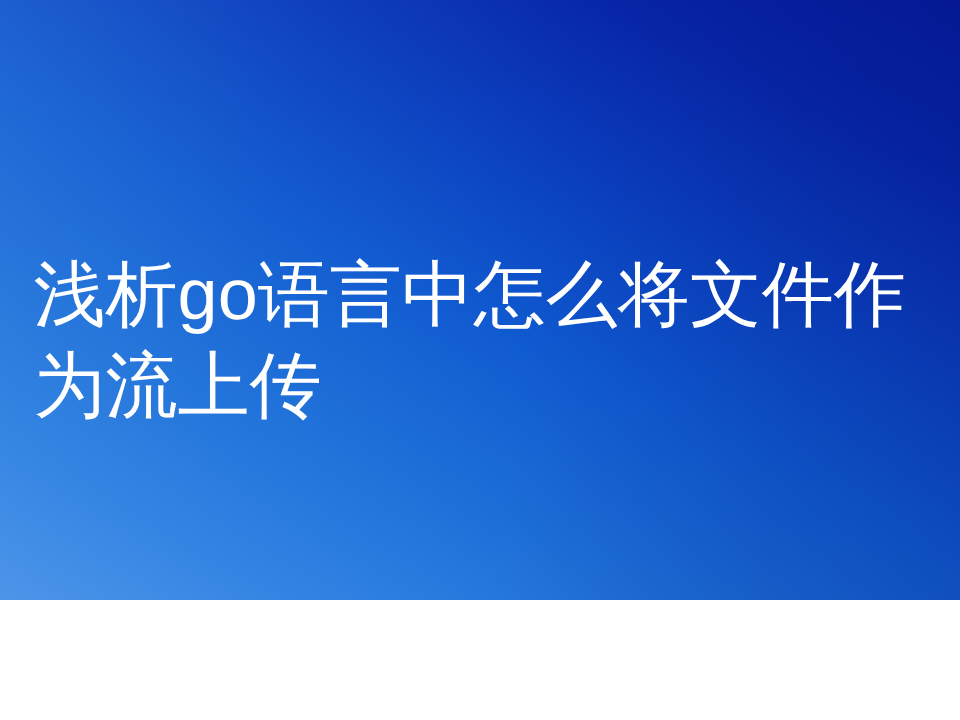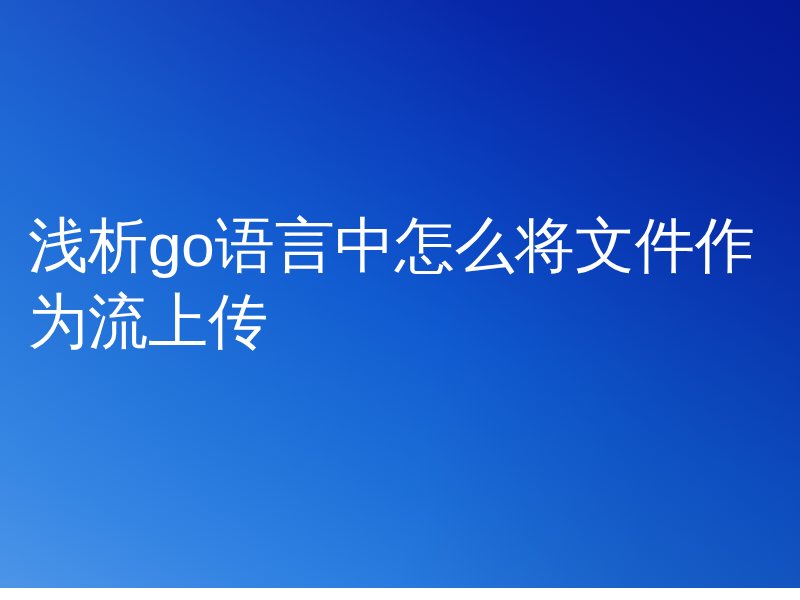--- a/index.html
+++ b/index.html
@@ -12,21 +12,21 @@
     width: 800px;
     height: 600px;
     overflow: hidden;
     font-family: "Liberation Sans", "DejaVu Sans", sans-serif;
   }
 
   
   .cover-card {
     position: relative;
     width: 800px;
-    height: 588px;
+    height: 500px;
     box-sizing: border-box;
     overflow: hidden;
     
     background-color: #0a4bc8;
     background-image: linear-gradient(205deg,
         #051a9b 0%,
         #0726a8 16%,
         #0a3fbe 34%,
         #0f5ad0 52%,
         #1d6fd8 70%,

